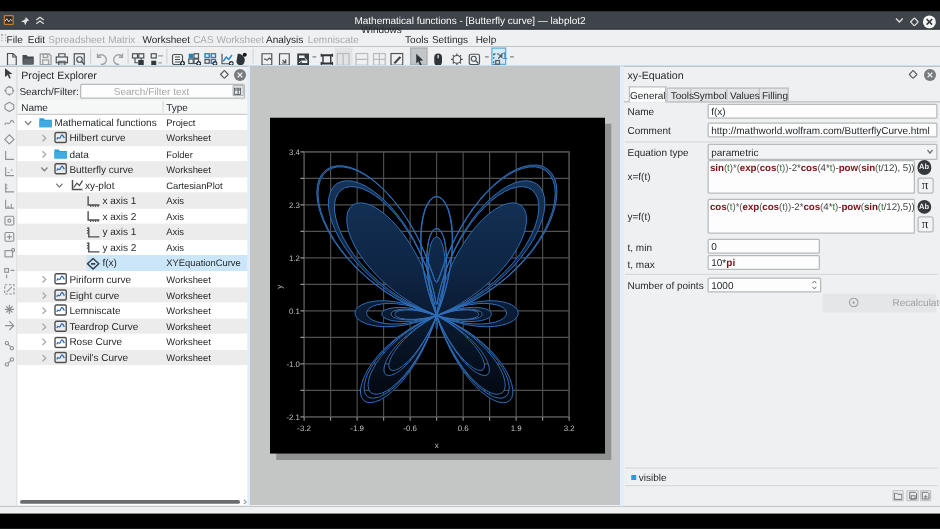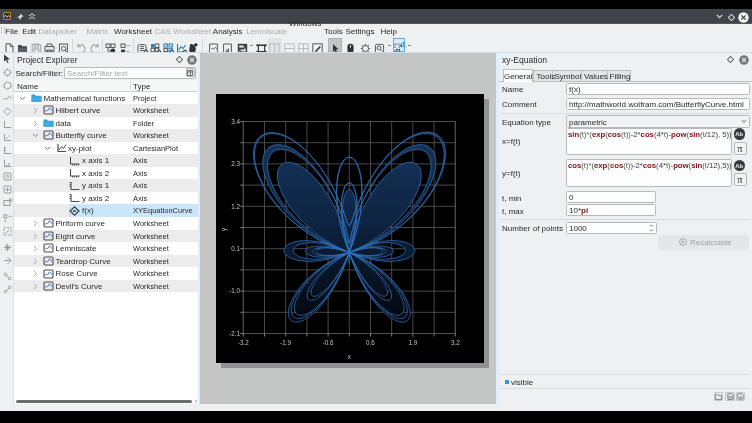--- a/index.html
+++ b/index.html
@@ -1,18 +1,18 @@
 <!DOCTYPE html>
 <html><head><meta charset="utf-8"><style>
 * { margin:0; padding:0; box-sizing:border-box; }
 html,body { width:752px; height:423px; }
 body { background:#000; overflow:hidden; position:relative;
   font-family:"Liberation Sans",sans-serif; }
 .t8 { font-size:8px; color:#26292c; line-height:9px; white-space:nowrap; position:absolute; }
-.t8g { font-size:8px; color:#a4a6a8; line-height:9px; white-space:nowrap; position:absolute; }
+.t8g { font-size:8px; color:#a4a6a8; line-height:9px; white-space:nowrap; position:absolute;margin-left:24px; }
 .tick { font-size:6.3px; fill:#c2c3c4; font-family:"Liberation Sans",sans-serif; }
 .fn { color:#7c1317; font-weight:bold; }
 .vr { color:#2e7d32; }
 .pr { color:#555; }
 .op { color:#3a3d3f; }
 .fld { position:absolute; background:#fdfdfd; border:1px solid #b6babc; border-radius:1.5px; }
 .fm { position:absolute; font-size:7.8px; letter-spacing:-0.05px; white-space:nowrap; }
 </style></head>
 <body>
 
@@ -22,37 +22,38 @@
   <div style="position:absolute;left:3px;top:3px;width:8px;height:8px;border:1px solid #c77f2e;background:#2c3034;border-radius:1px"></div>
   <svg style="position:absolute;left:4.2px;top:5px" width="6" height="5" viewBox="0 0 6 5">
       <path d="M0 3 L1.5 1 L3 3.5 L4.5 1.5 L6 3" stroke="#d8d9da" stroke-width="0.8" fill="none"></path>
     </svg>
   <svg style="position:absolute;left:15.5px;top:3.5px" width="8" height="8" viewBox="0 0 8 8">
       <path d="M4.6 0.6 L7.4 3.4 L5.8 3.8 L4 7.4 L3.4 4.8 L0.8 4.4 L4.2 2.4 Z" fill="#dfe0e1"></path>
     </svg>
   <svg style="position:absolute;left:27.5px;top:4px" width="8" height="7" viewBox="0 0 8 7">
       <path d="M1 3 L4 0.8 L7 3 M1 6 L4 3.8 L7 6" stroke="#dfe0e1" stroke-width="1" fill="none"></path>
     </svg>
+  <div style="position:absolute;left:0;top:2.5px;width:752px;text-align:center;font-size:8px;color:#fbfcfc">Mathematical functions - [Butterfly curve] — labplot2</div>
   <svg style="position:absolute;left:715.5px;top:5px" width="7" height="5" viewBox="0 0 7 5">
       <path d="M0.8 0.8 L3.5 3.6 L6.2 0.8" stroke="#dfe0e1" stroke-width="1.1" fill="none"></path>
     </svg>
   <svg style="position:absolute;left:728px;top:4.5px" width="7" height="7" viewBox="0 0 7 7">
       <rect x="1.3" y="1.3" width="4.4" height="4.4" transform="rotate(45 3.5 3.5)" stroke="#dfe0e1" stroke-width="1" fill="none"></rect>
     </svg>
   <svg style="position:absolute;left:738px;top:2.8px" width="11" height="11" viewBox="0 0 11 11">
       <circle cx="5.5" cy="5.5" r="5.2" fill="#f4f5f5"></circle>
       <path d="M3.3 3.3 L7.7 7.7 M7.7 3.3 L3.3 7.7" stroke="#34393e" stroke-width="1.2"></path>
     </svg>
 </div>
 
 <div style="position:absolute;left:0;top:23.5px;width:752px;height:13.5px;background:#eff0f1"></div>
 <div style="position:absolute;left:1px;top:27px;width:4px;height:6px;border-left:1px dotted #b0b2b4;border-right:1px dotted #b0b2b4"></div>
 <div style="position:absolute;left:5.3px;top:26.5px;font-size:8px;color:#26292c;white-space:nowrap">File</div>
 <div style="position:absolute;left:22.3px;top:26.5px;font-size:8px;color:#26292c;white-space:nowrap">Edit</div>
-<div style="position:absolute;left:38.6px;top:26.5px;font-size:8px;color:#a8aaac;white-space:nowrap">Datapicker</div>
+<div style="position:absolute;left:38.6px;top:26.5px;font-size:8px;color:#a8aaac;white-space:nowrap">Spreadsheet</div>
 <div style="position:absolute;left:86.5px;top:26.5px;font-size:8px;color:#a8aaac;white-space:nowrap">Matrix</div>
 <div style="position:absolute;left:114px;top:26.5px;font-size:8px;color:#26292c;white-space:nowrap">Worksheet</div>
 <div style="position:absolute;left:154.5px;top:26.5px;font-size:8px;color:#a8aaac;white-space:nowrap">CAS Worksheet</div>
 <div style="position:absolute;left:212.8px;top:26.5px;font-size:8px;color:#26292c;white-space:nowrap">Analysis</div>
 <div style="position:absolute;left:246.2px;top:26.5px;font-size:8px;color:#a8aaac;white-space:nowrap">Lemniscate</div>
 <div style="position:absolute;left:289px;top:19px;font-size:8px;color:#26292c;white-space:nowrap">Windows</div>
 <div style="position:absolute;left:324.1px;top:26.5px;font-size:8px;color:#26292c;white-space:nowrap">Tools</div>
 <div style="position:absolute;left:345.5px;top:26.5px;font-size:8px;color:#26292c;white-space:nowrap">Settings</div>
 <div style="position:absolute;left:380.5px;top:26.5px;font-size:8px;color:#26292c;white-space:nowrap">Help</div>
 

